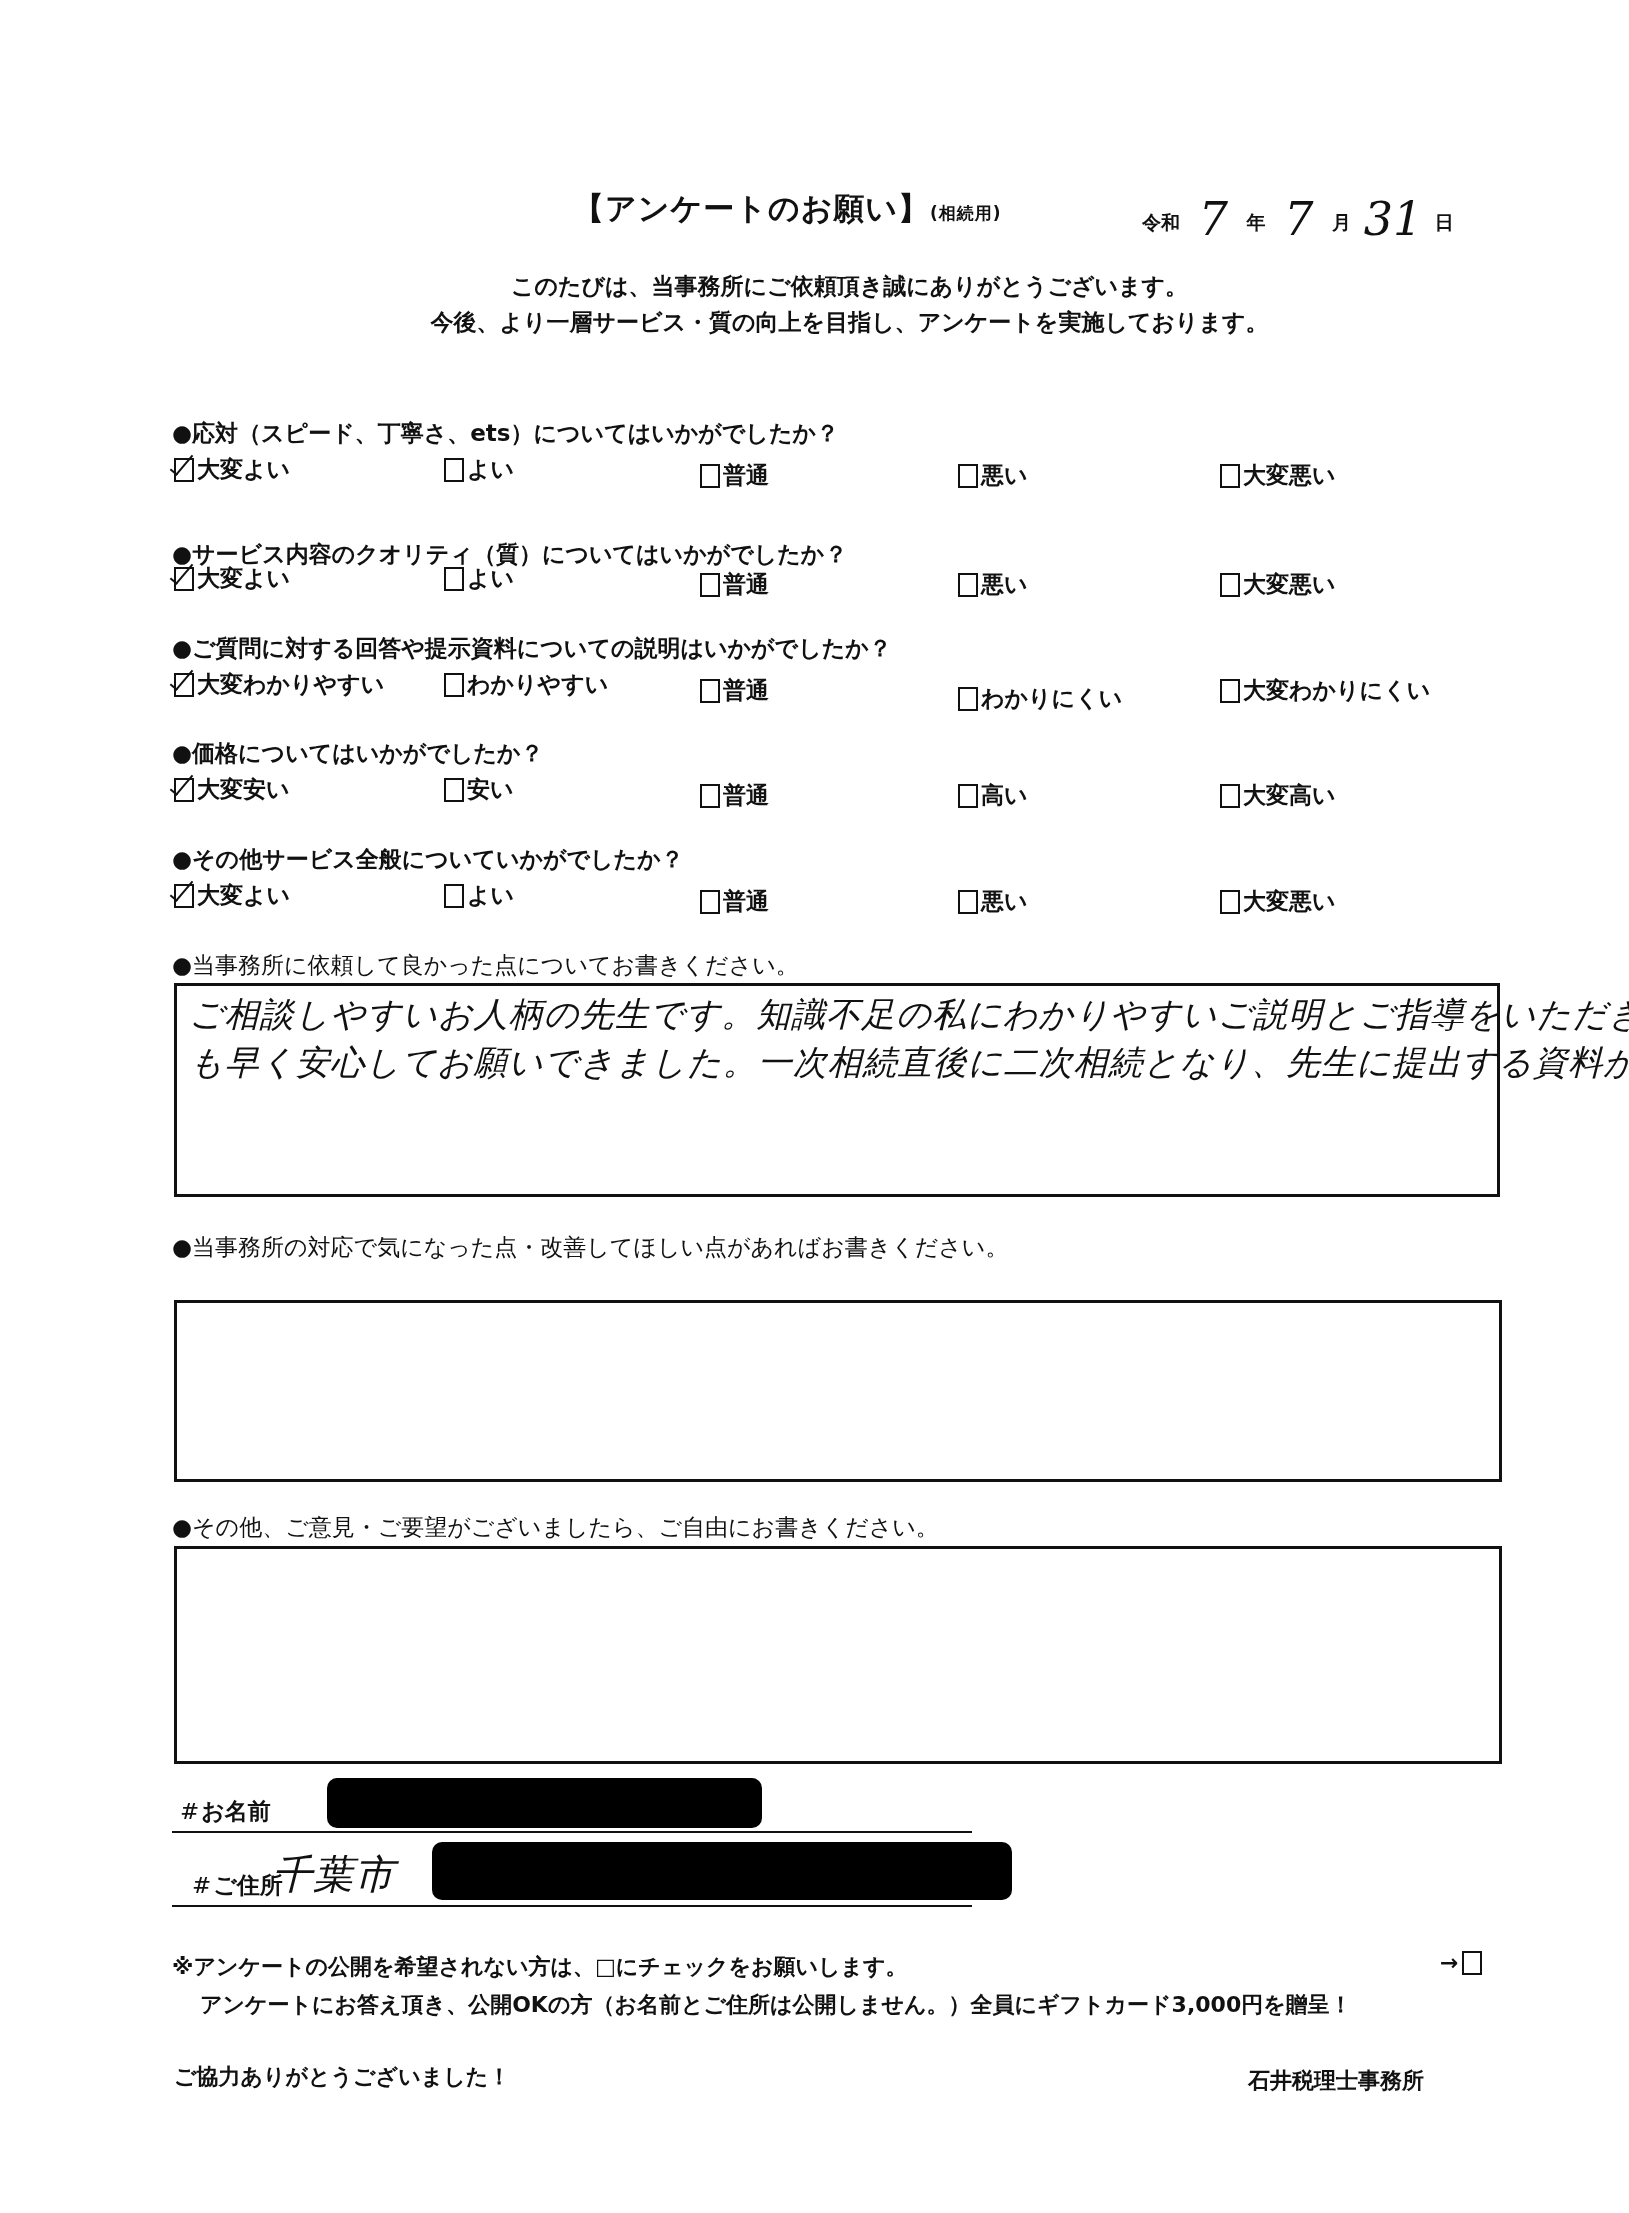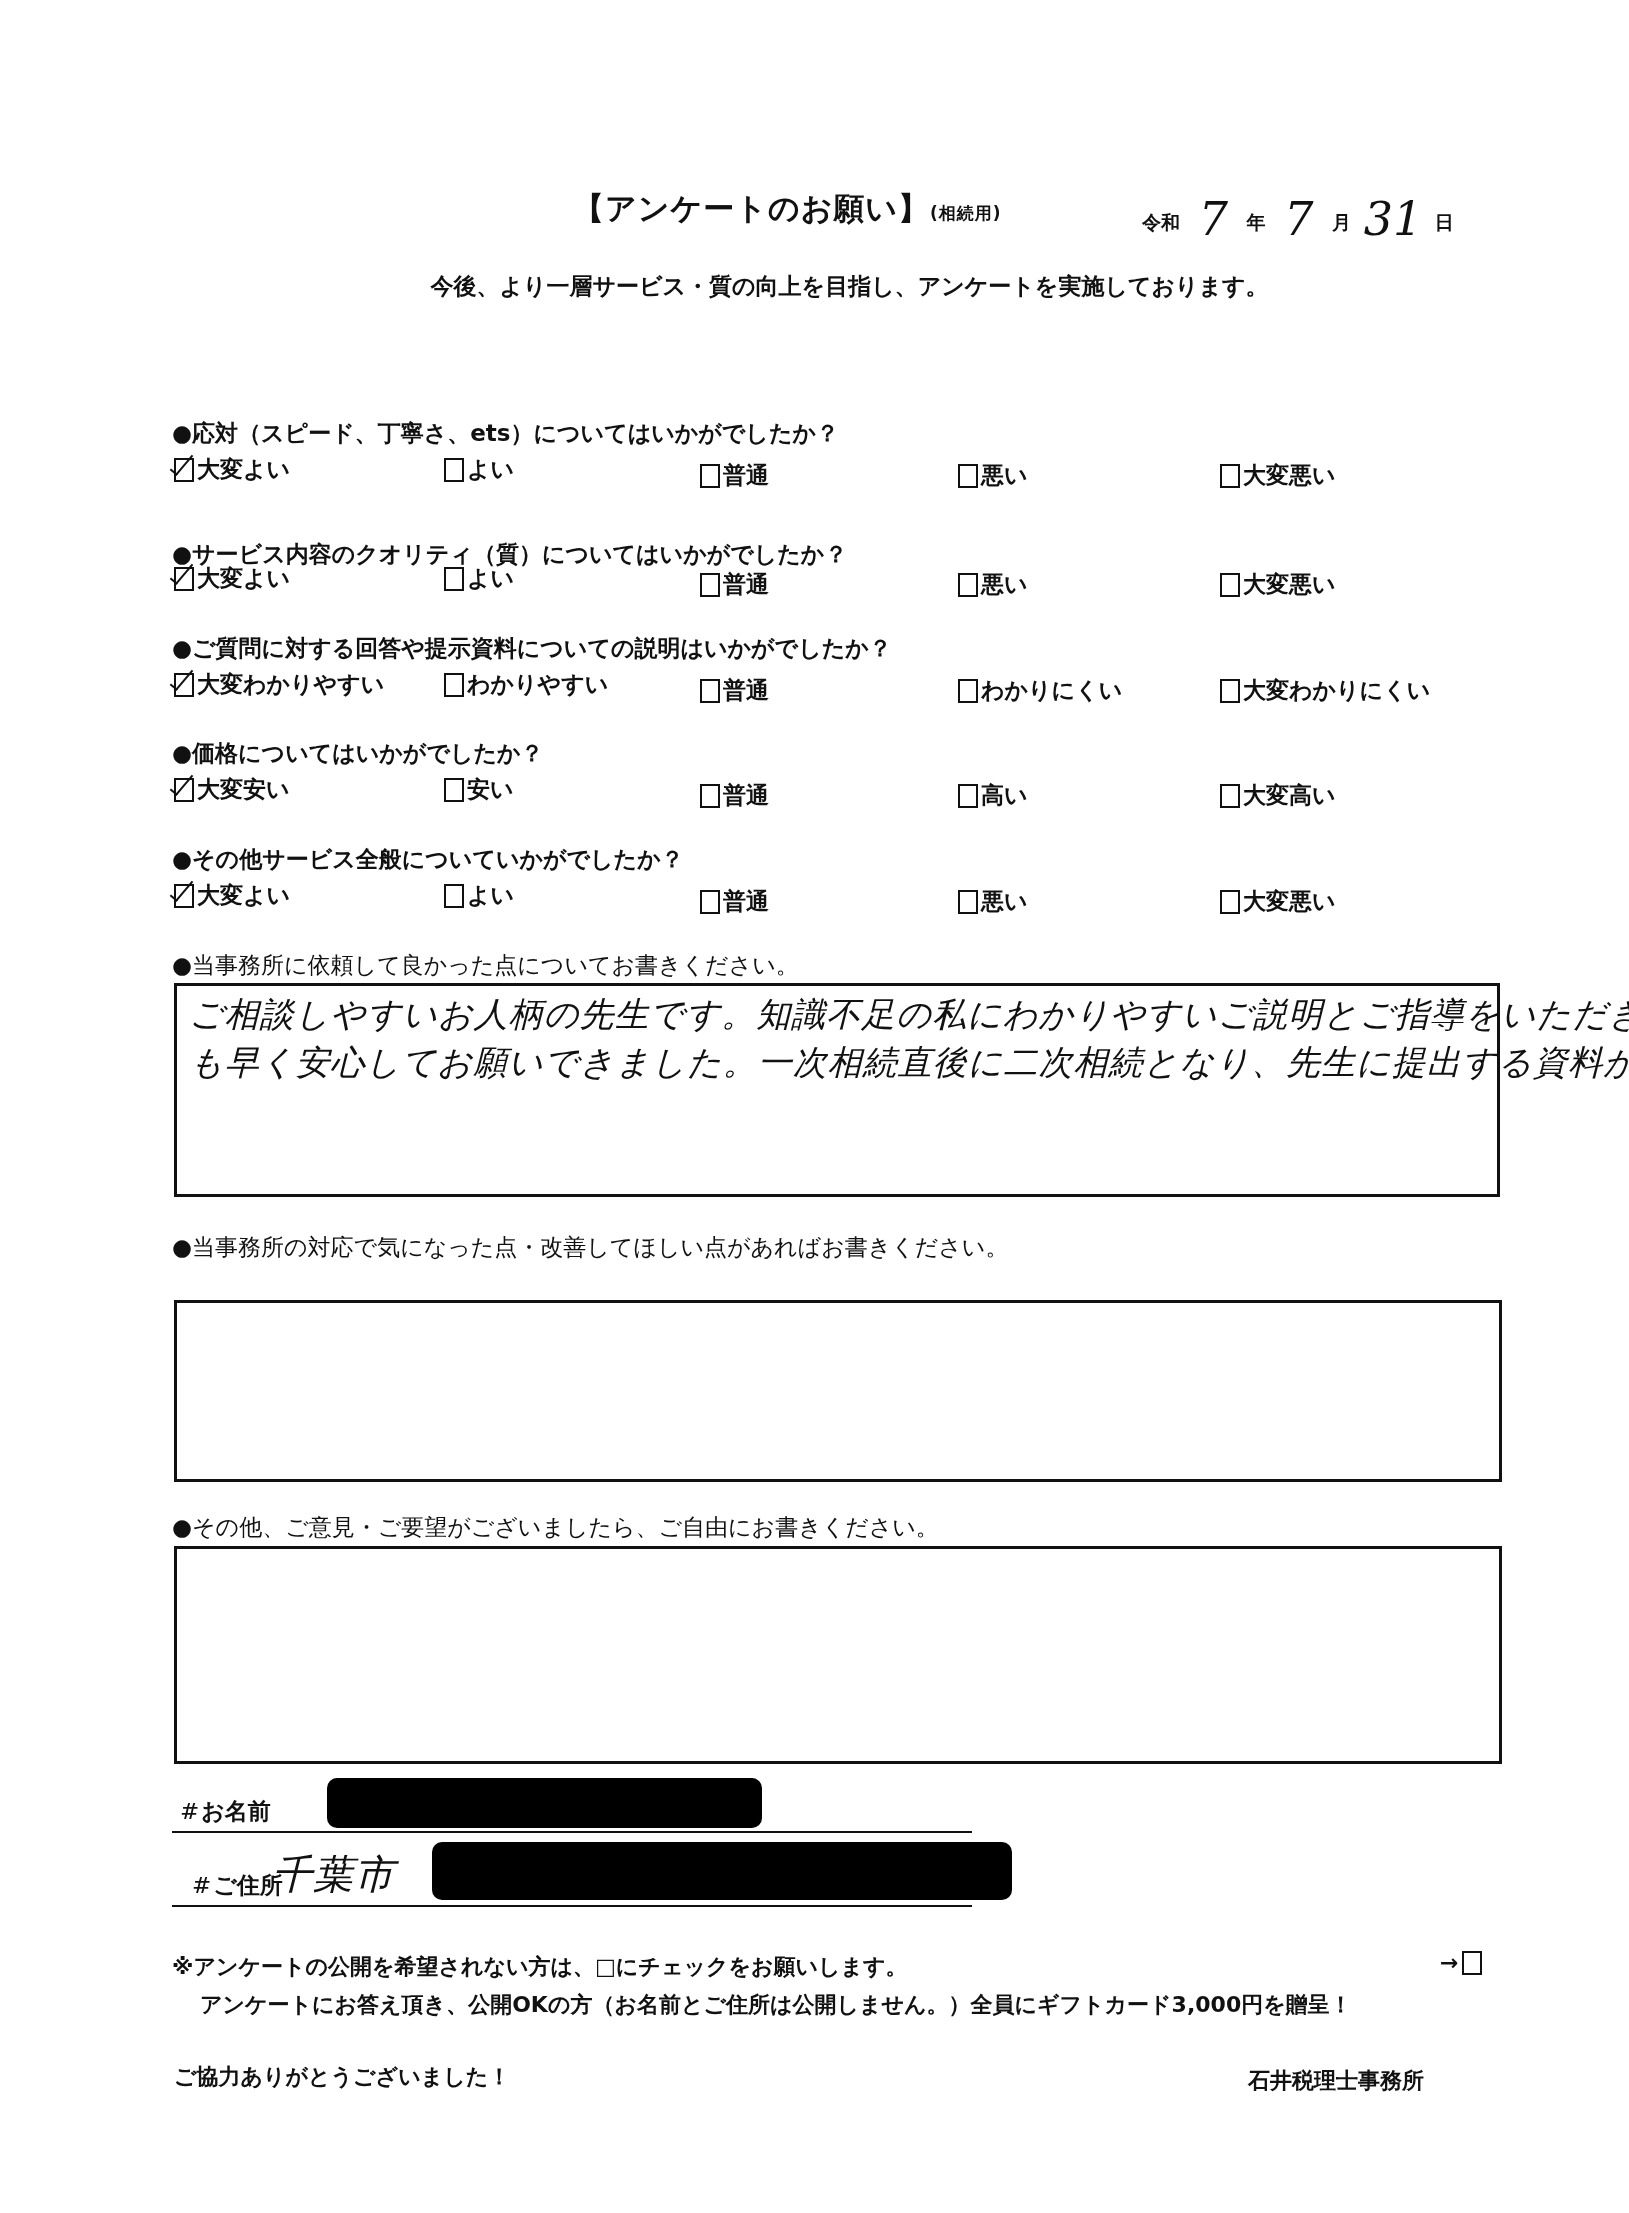--- a/index.html
+++ b/index.html
@@ -36,20 +36,21 @@
   <span>令和</span>
   <span class="hw">7</span>
   <span>年</span>
   <span class="hw">7</span>
   <span>月</span>
   <span class="hw" style="margin:0 6px">31</span>
   <span>日</span>
 </div>
 
 <div class="abs intro">
+  <div>このたびは、当事務所にご依頼頂き誠にありがとうございます。</div>
   <div>今後、より一層サービス・質の向上を目指し、アンケートを実施しております。</div>
 </div>
 
 <div id="questions">
     <div class="abs q" style="top: 418px;">●応対（スピード、丁寧さ、ets）についてはいかがでしたか？</div>
     <div class="abs opts" style="top: 454px;">
       <label class="opt" style="left: 0px; top: 0px;">
         <span class="box checked"></span>
         <span>大変よい</span>
       </label>
@@ -100,21 +101,21 @@
         <span>大変わかりやすい</span>
       </label>
       <label class="opt" style="left: 270px; top: 0px;">
         <span class="box"></span>
         <span>わかりやすい</span>
       </label>
       <label class="opt" style="left: 526px; top: 6px;">
         <span class="box"></span>
         <span>普通</span>
       </label>
-      <label class="opt" style="left: 784px; top: 6px; justify-content: flex-end;">
+      <label class="opt" style="left: 784px; top: 14px; justify-content: flex-end;">
         <span class="box"></span>
         <span>わかりにくい</span>
       </label>
       <label class="opt" style="left: 1046px; top: 6px;">
         <span class="box"></span>
         <span>大変わかりにくい</span>
       </label>
     </div>
     <div class="abs q" style="top: 738px;">●価格についてはいかがでしたか？</div>
     <div class="abs opts" style="top: 774px;">

